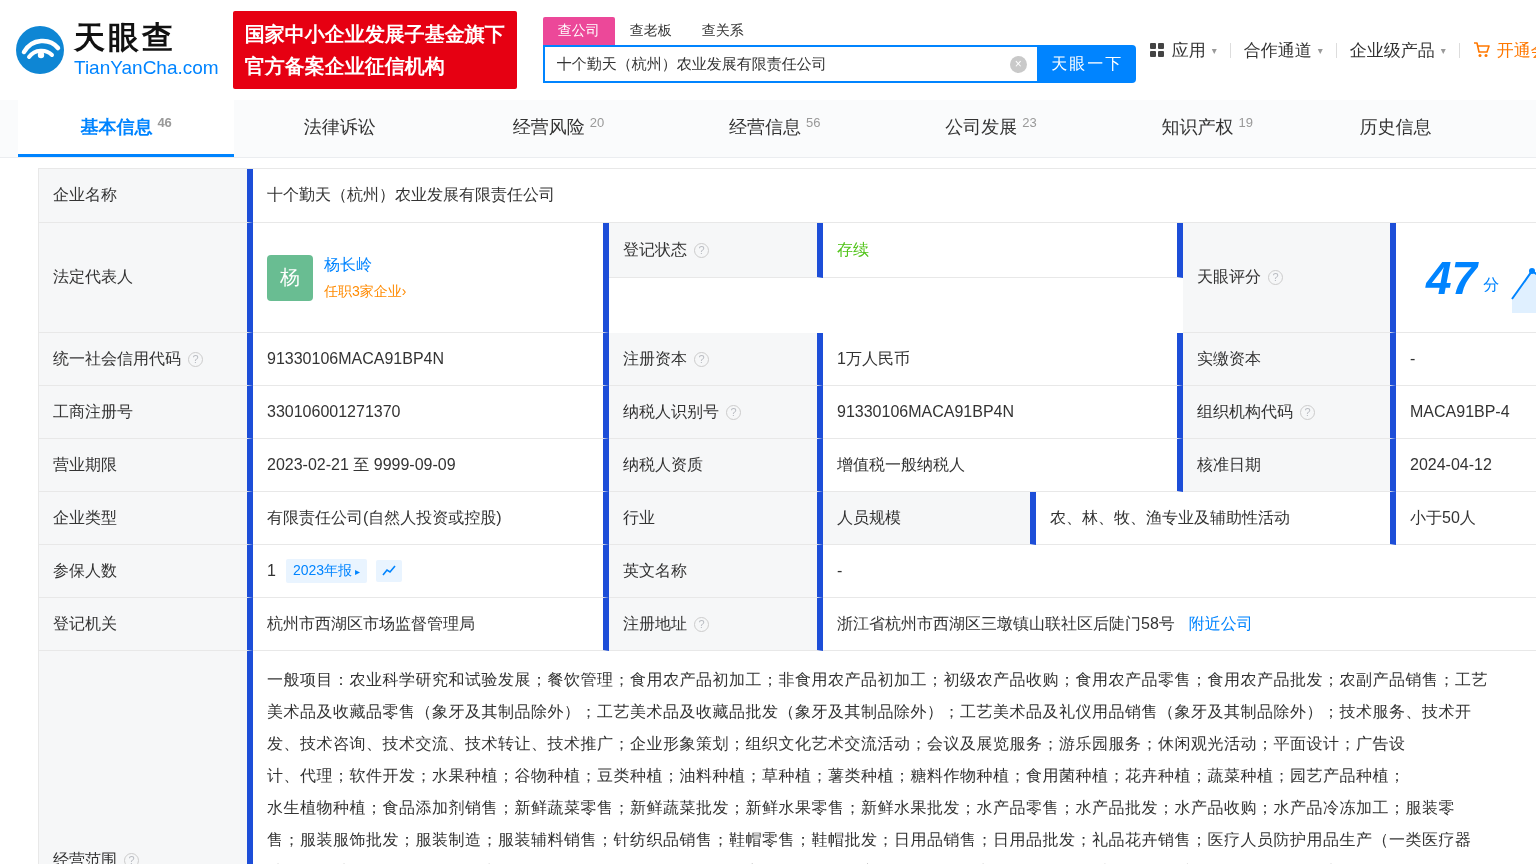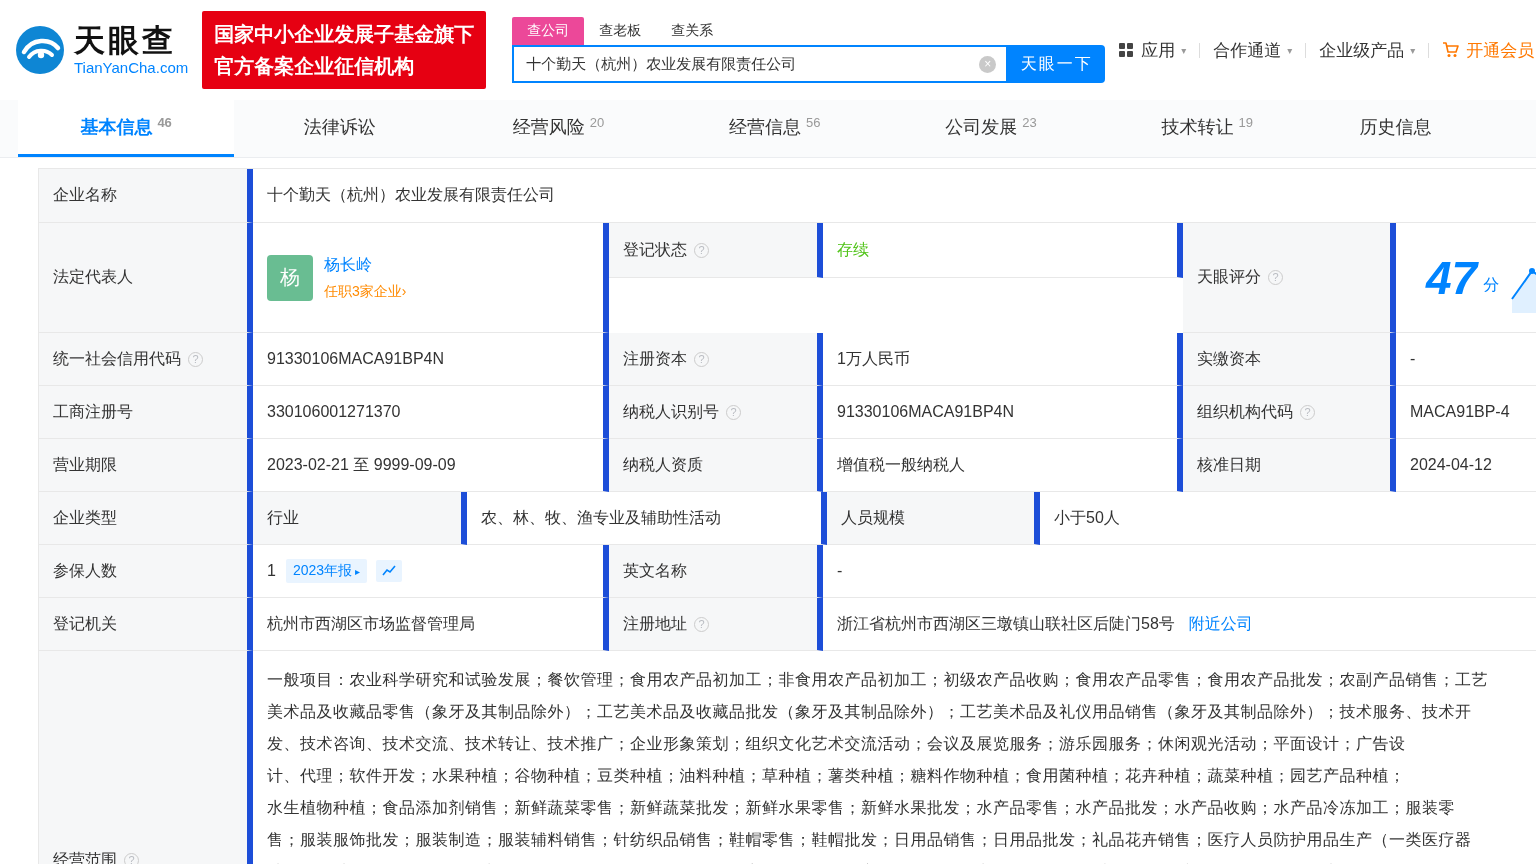--- a/index.html
+++ b/index.html
@@ -4,21 +4,21 @@
 <style>
   * { margin:0; padding:0; box-sizing:border-box; }
   html,body { width:1536px; height:864px; overflow:hidden; background:#fff;
     font-family:"Liberation Sans","DejaVu Sans",sans-serif; color:#333; }
 
   
   .header { display:flex; align-items:center; height:100px; padding:0 10px 0 14px; }
   .logo { display:flex; align-items:center; cursor:pointer; }
   .logo-icon { width:52px; height:52px; margin-right:8px; }
   .logo-cn { font-size:31px; font-weight:bold; color:#111; letter-spacing:3px; line-height:1.1; }
-  .logo-en { font-size:15px; color:#0084ff; margin-top:1px; }
+  .logo-en { font-size:19px; color:#0084ff; margin-top:1px; }
   .cert-badge { margin-left:14px; background:#e60012; color:#fff; font-size:20px; font-weight:bold;
     padding:7px 12px; line-height:1.6; border-radius:2px; white-space:nowrap; }
   .search-area { margin-left:26px; display:flex; flex-direction:column; }
   .search-tabs { display:flex; align-items:flex-end; }
   .search-tab { font-size:14px; padding:5px 15px; color:#333; cursor:pointer; }
   .search-tab.active { background:#ec4899; color:#fff; border-radius:2px 2px 0 0; }
   .search-row { display:flex; }
   .search-box { display:flex; align-items:center; width:496px; height:38px; border:2px solid #0084ff;
     background:#fff; padding:0 10px 0 12px; }
   .search-input { flex:1; border:none; outline:none; font-size:15px; color:#333;
@@ -174,21 +174,21 @@
   </div>
   <div class="main-tab">
     <span>经营信息</span>
     <span class="cnt">56</span>
   </div>
   <div class="main-tab">
     <span>公司发展</span>
     <span class="cnt">23</span>
   </div>
   <div class="main-tab">
-    <span>技术转让</span>
+    <span>知识产权</span>
     <span class="cnt">19</span>
   </div>
   <div class="main-tab tab-last">
     <span>历史信息</span>
   </div>
 </div>
 
 <div class="info-table">
 
   <div class="trow">
@@ -311,28 +311,31 @@
     </div>
     <div class="cell val w-v3 h53">
       <span>2024-04-12</span>
     </div>
   </div>
 
   <div class="trow">
     <div class="cell lbl w-l h53">
       <span>企业类型</span>
     </div>
+    <div class="cell val w-v1 h53">
+      <span>有限责任公司(自然人投资或控股)</span>
+    </div>
     <div class="cell lbl w-l2 h53">
       <span>行业</span>
+    </div>
+    <div class="cell lbl w-l3 h53">
+      <span>人员规模</span>
     </div>
     <div class="cell val w-v2 h53">
       <span>农、林、牧、渔专业及辅助性活动</span>
-    </div>
-    <div class="cell lbl w-l3 h53">
-      <span>人员规模</span>
     </div>
     <div class="cell val w-v3 h53">
       <span>小于50人</span>
     </div>
   </div>
 
   <div class="trow">
     <div class="cell lbl w-l h53">
       <span>参保人数</span>
     </div>

